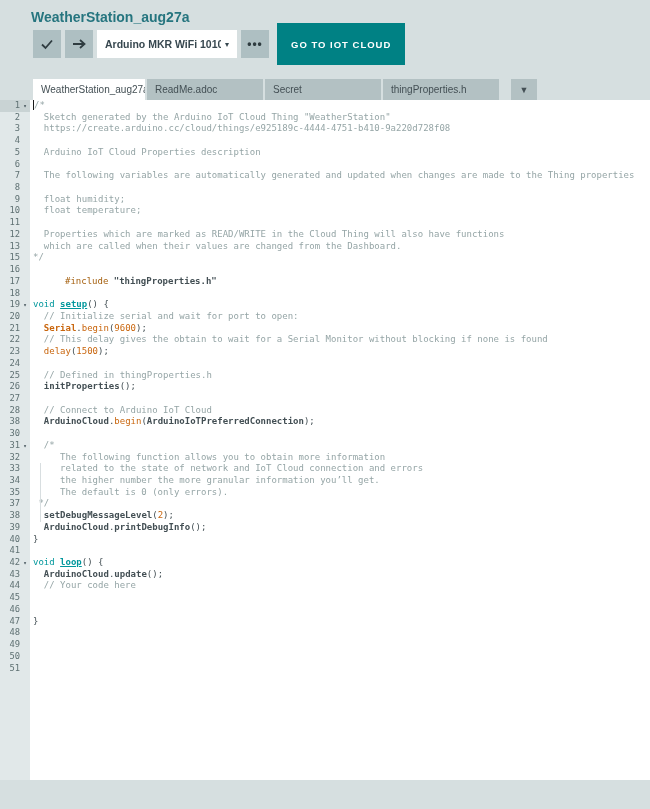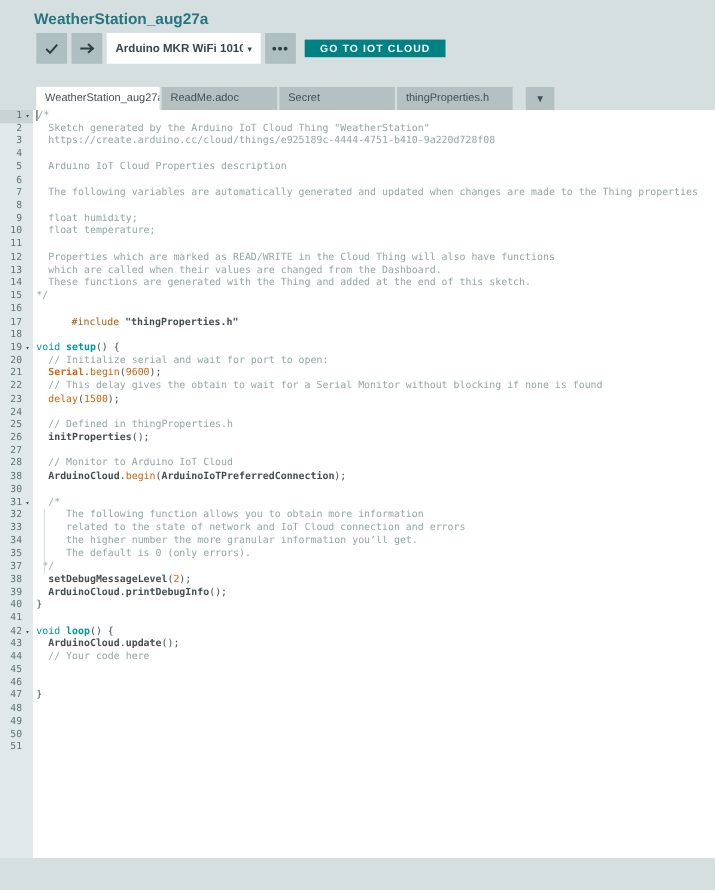--- a/index.html
+++ b/index.html
@@ -53,21 +53,21 @@
     font-size: 8px;
     color: #37474f;
     padding-left: 4px;
   }
   .more-btn {
     font-size: 12px; font-weight: bold; color: #2f3c40;
     letter-spacing: 1px;
     line-height: 1;
   }
   .goto-cloud {
-    height: 16px;
+    height: 42px;
     margin-left: 4px;
     background: #008184;
     color: #ffffff;
     font-size: 9.5px;
     font-weight: bold;
     letter-spacing: 1px;
     display: flex; align-items: center;
     padding: 0 14px;
     cursor: pointer;
     border: none;
@@ -76,21 +76,21 @@
   
   .tabbar {
     display: flex;
     align-items: flex-end;
     margin: 21px 0 0 33px;
     height: 21px;
     gap: 2px;
   }
   .tab {
     height: 21px;
-    width: 105px;
+    width: 116px;
     background: #b3c1c3;
     color: #434f54;
     font-size: 10px;
     display: flex; align-items: center;
     padding: 0 8px;
     white-space: nowrap;
     overflow: hidden;
     cursor: pointer;
     flex: 0 0 auto;
   }
@@ -145,21 +145,21 @@
     margin-left: 3px;
     white-space: pre;
     overflow: hidden;
     font-family: inherit;
     font-size: 9px;
     color: #434f54;
   }
   .tok.pl  { color: #434f54; }
   .tok.cm  { color: #95a5a6; }
   .tok.kw  { color: #00979c; }
-  .tok.fnb { color: #00979c; font-weight: bold; }
+  .tok.fnb { color: #00979c; font-weight: bold; text-decoration: underline; }
   .tok.or  { color: #c9660e; }
   .tok.orb { color: #c9660e; font-weight: bold; }
   .tok.idb { color: #434f54; font-weight: bold; }
   .tok.inc { color: #a5600f; margin-left: 32px; }
   .cursor {
     display: inline-block;
     width: 0;
     border-left: 1px solid #1a1a1a;
     height: 10px;
     vertical-align: text-bottom;
@@ -298,27 +298,20 @@
       </div>
       <div class="line">
         <div class="gutter">
           <span class="ln">13</span>
           <span class="fold"></span>
         </div>
         <pre class="code"><span class="tok cm">  which are called when their values are changed from the Dashboard.</span></pre>
       </div>
       <div class="line">
         <div class="gutter">
-          <span class="ln">14</span>
-          <span class="fold"></span>
-        </div>
-        <pre class="code"><span class="tok cm">  These functions are generated with the Thing and added at the end of this sketch.</span></pre>
-      </div>
-      <div class="line">
-        <div class="gutter">
           <span class="ln">15</span>
           <span class="fold"></span>
         </div>
         <pre class="code"><span class="tok cm">*/</span></pre>
       </div>
       <div class="line">
         <div class="gutter">
           <span class="ln">16</span>
           <span class="fold"></span>
         </div>
@@ -399,21 +392,21 @@
           <span class="ln">27</span>
           <span class="fold"></span>
         </div>
         <pre class="code"></pre>
       </div>
       <div class="line">
         <div class="gutter">
           <span class="ln">28</span>
           <span class="fold"></span>
         </div>
-        <pre class="code"><span class="tok cm">  // Monitor to Arduino IoT Cloud</span></pre>
+        <pre class="code"><span class="tok cm">  // Connect to Arduino IoT Cloud</span></pre>
       </div>
       <div class="line">
         <div class="gutter">
           <span class="ln">38</span>
           <span class="fold"></span>
         </div>
         <pre class="code"><span class="tok pl">  </span><span class="tok idb">ArduinoCloud</span><span class="tok pl">.</span><span class="tok or">begin</span><span class="tok pl">(</span><span class="tok idb">ArduinoIoTPreferredConnection</span><span class="tok pl">);</span></pre>
       </div>
       <div class="line">
         <div class="gutter">

